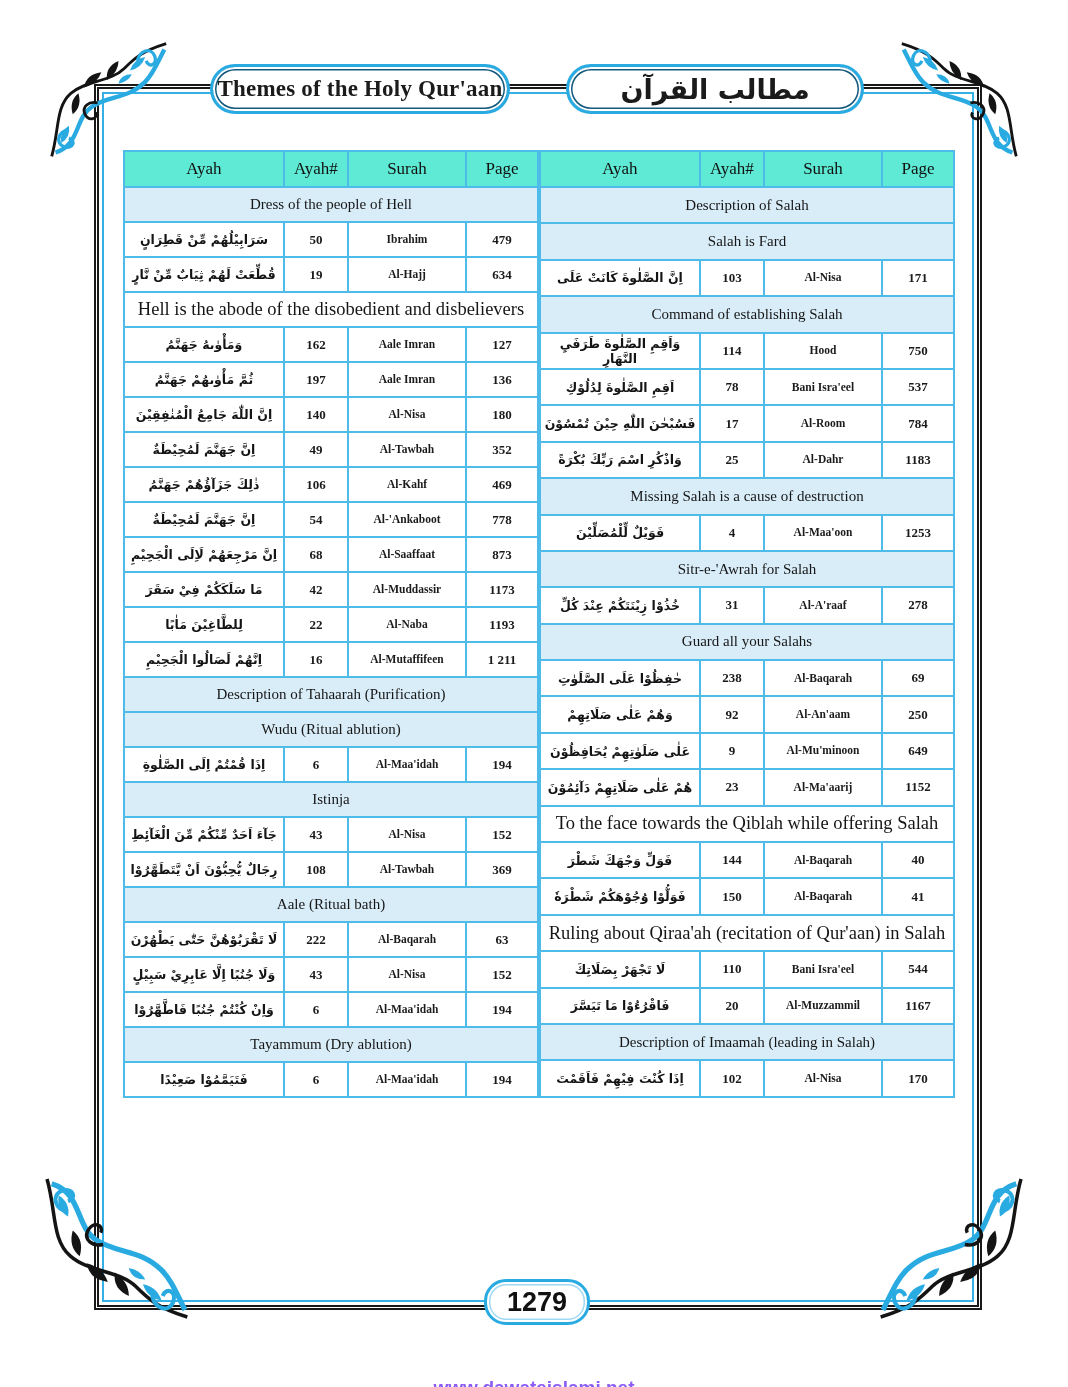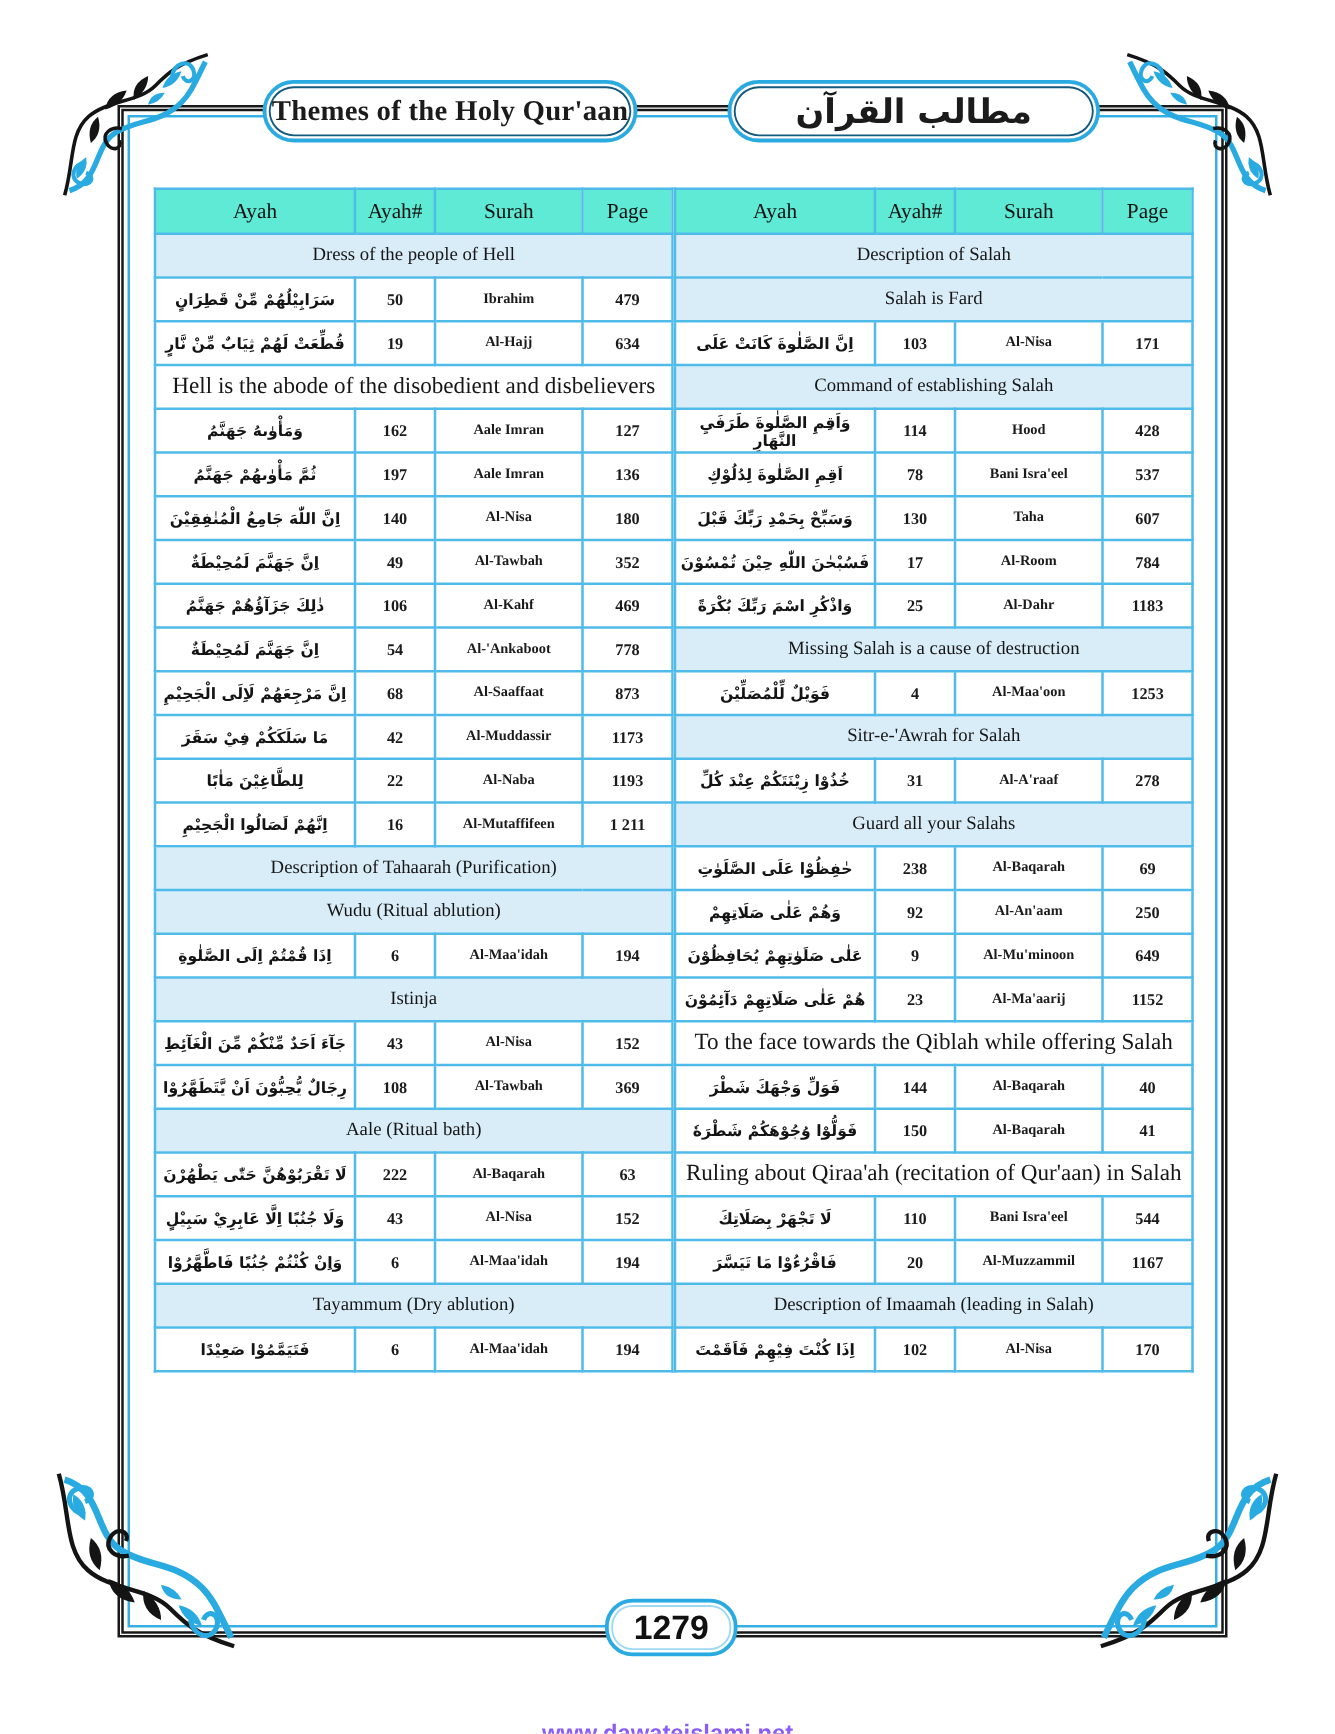--- a/index.html
+++ b/index.html
@@ -15,21 +15,21 @@
   .fl-tl{left:46px;top:38px;}
   .fl-tr{left:898px;top:38px;transform:scaleX(-1);}
   .fl-bl{left:40px;top:1172px;width:152px;height:152px;transform:scaleY(-1);}
   .fl-br{left:876px;top:1172px;width:152px;height:152px;transform:scale(-1,-1);}
   
   .pill{position:absolute;top:64px;height:44px;background:#fff;
         border:3px solid #29abe2;border-radius:26px;
         box-shadow:inset 0 0 0 2px #ffffff, inset 0 0 0 3.5px #13597e;
         display:flex;align-items:center;justify-content:center;z-index:4;}
   .pill-en{left:210px;width:294px;font-size:23px;font-weight:bold;letter-spacing:.2px;}
-  .pill-ar{left:582px;width:292px;font-size:27px;font-weight:bold;
+  .pill-ar{left:566px;width:292px;font-size:27px;font-weight:bold;
            font-family:"DejaVu Sans",sans-serif;direction:rtl;}
   
   .tables{position:absolute;left:123px;top:150px;width:828px;display:flex;z-index:2;}
   table.qtable{border-collapse:collapse;table-layout:fixed;width:414px;background:#fff;}
   .qtable td,.qtable th{border:2px solid #4fbbe9;padding:0 2px;overflow:hidden;}
   .qtable th{height:34px;background:#5eead4;font-weight:normal;font-size:17px;color:#111;}
   tr.section td{height:33px;background:#d9edf8;text-align:center;
                 font-size:15px;color:#161616;}
   tr.section.wide td{background:#ffffff;font-size:18.5px;white-space:nowrap;padding:0;}
   tr.data td{height:33px;background:#ffffff;text-align:center;vertical-align:middle;}
@@ -276,35 +276,29 @@
             <td class="surah">Al-Nisa</td>
             <td class="page">171</td>
           </tr>
           <tr class="section">
             <td colspan="4">Command of establishing Salah</td>
           </tr>
           <tr class="data">
             <td class="ayah">وَاَقِمِ الصَّلٰوةَ طَرَفَيِ النَّهَارِ</td>
             <td class="num">114</td>
             <td class="surah">Hood</td>
-            <td class="page">428</td>
+            <td class="page">750</td>
           </tr>
           <tr class="data">
             <td class="ayah">اَقِمِ الصَّلٰوةَ لِدُلُوْكِ</td>
             <td class="num">78</td>
             <td class="surah">Bani Isra'eel</td>
             <td class="page">537</td>
           </tr>
           <tr class="data">
-            <td class="ayah">وَسَبِّحْ بِحَمْدِ رَبِّكَ قَبْلَ</td>
-            <td class="num">130</td>
-            <td class="surah">Taha</td>
-            <td class="page">607</td>
-          </tr>
-          <tr class="data">
             <td class="ayah">فَسُبْحٰنَ اللّٰهِ حِيْنَ تُمْسُوْنَ</td>
             <td class="num">17</td>
             <td class="surah">Al-Room</td>
             <td class="page">784</td>
           </tr>
           <tr class="data">
             <td class="ayah">وَاذْكُرِ اسْمَ رَبِّكَ بُكْرَةً</td>
             <td class="num">25</td>
             <td class="surah">Al-Dahr</td>
             <td class="page">1183</td>

